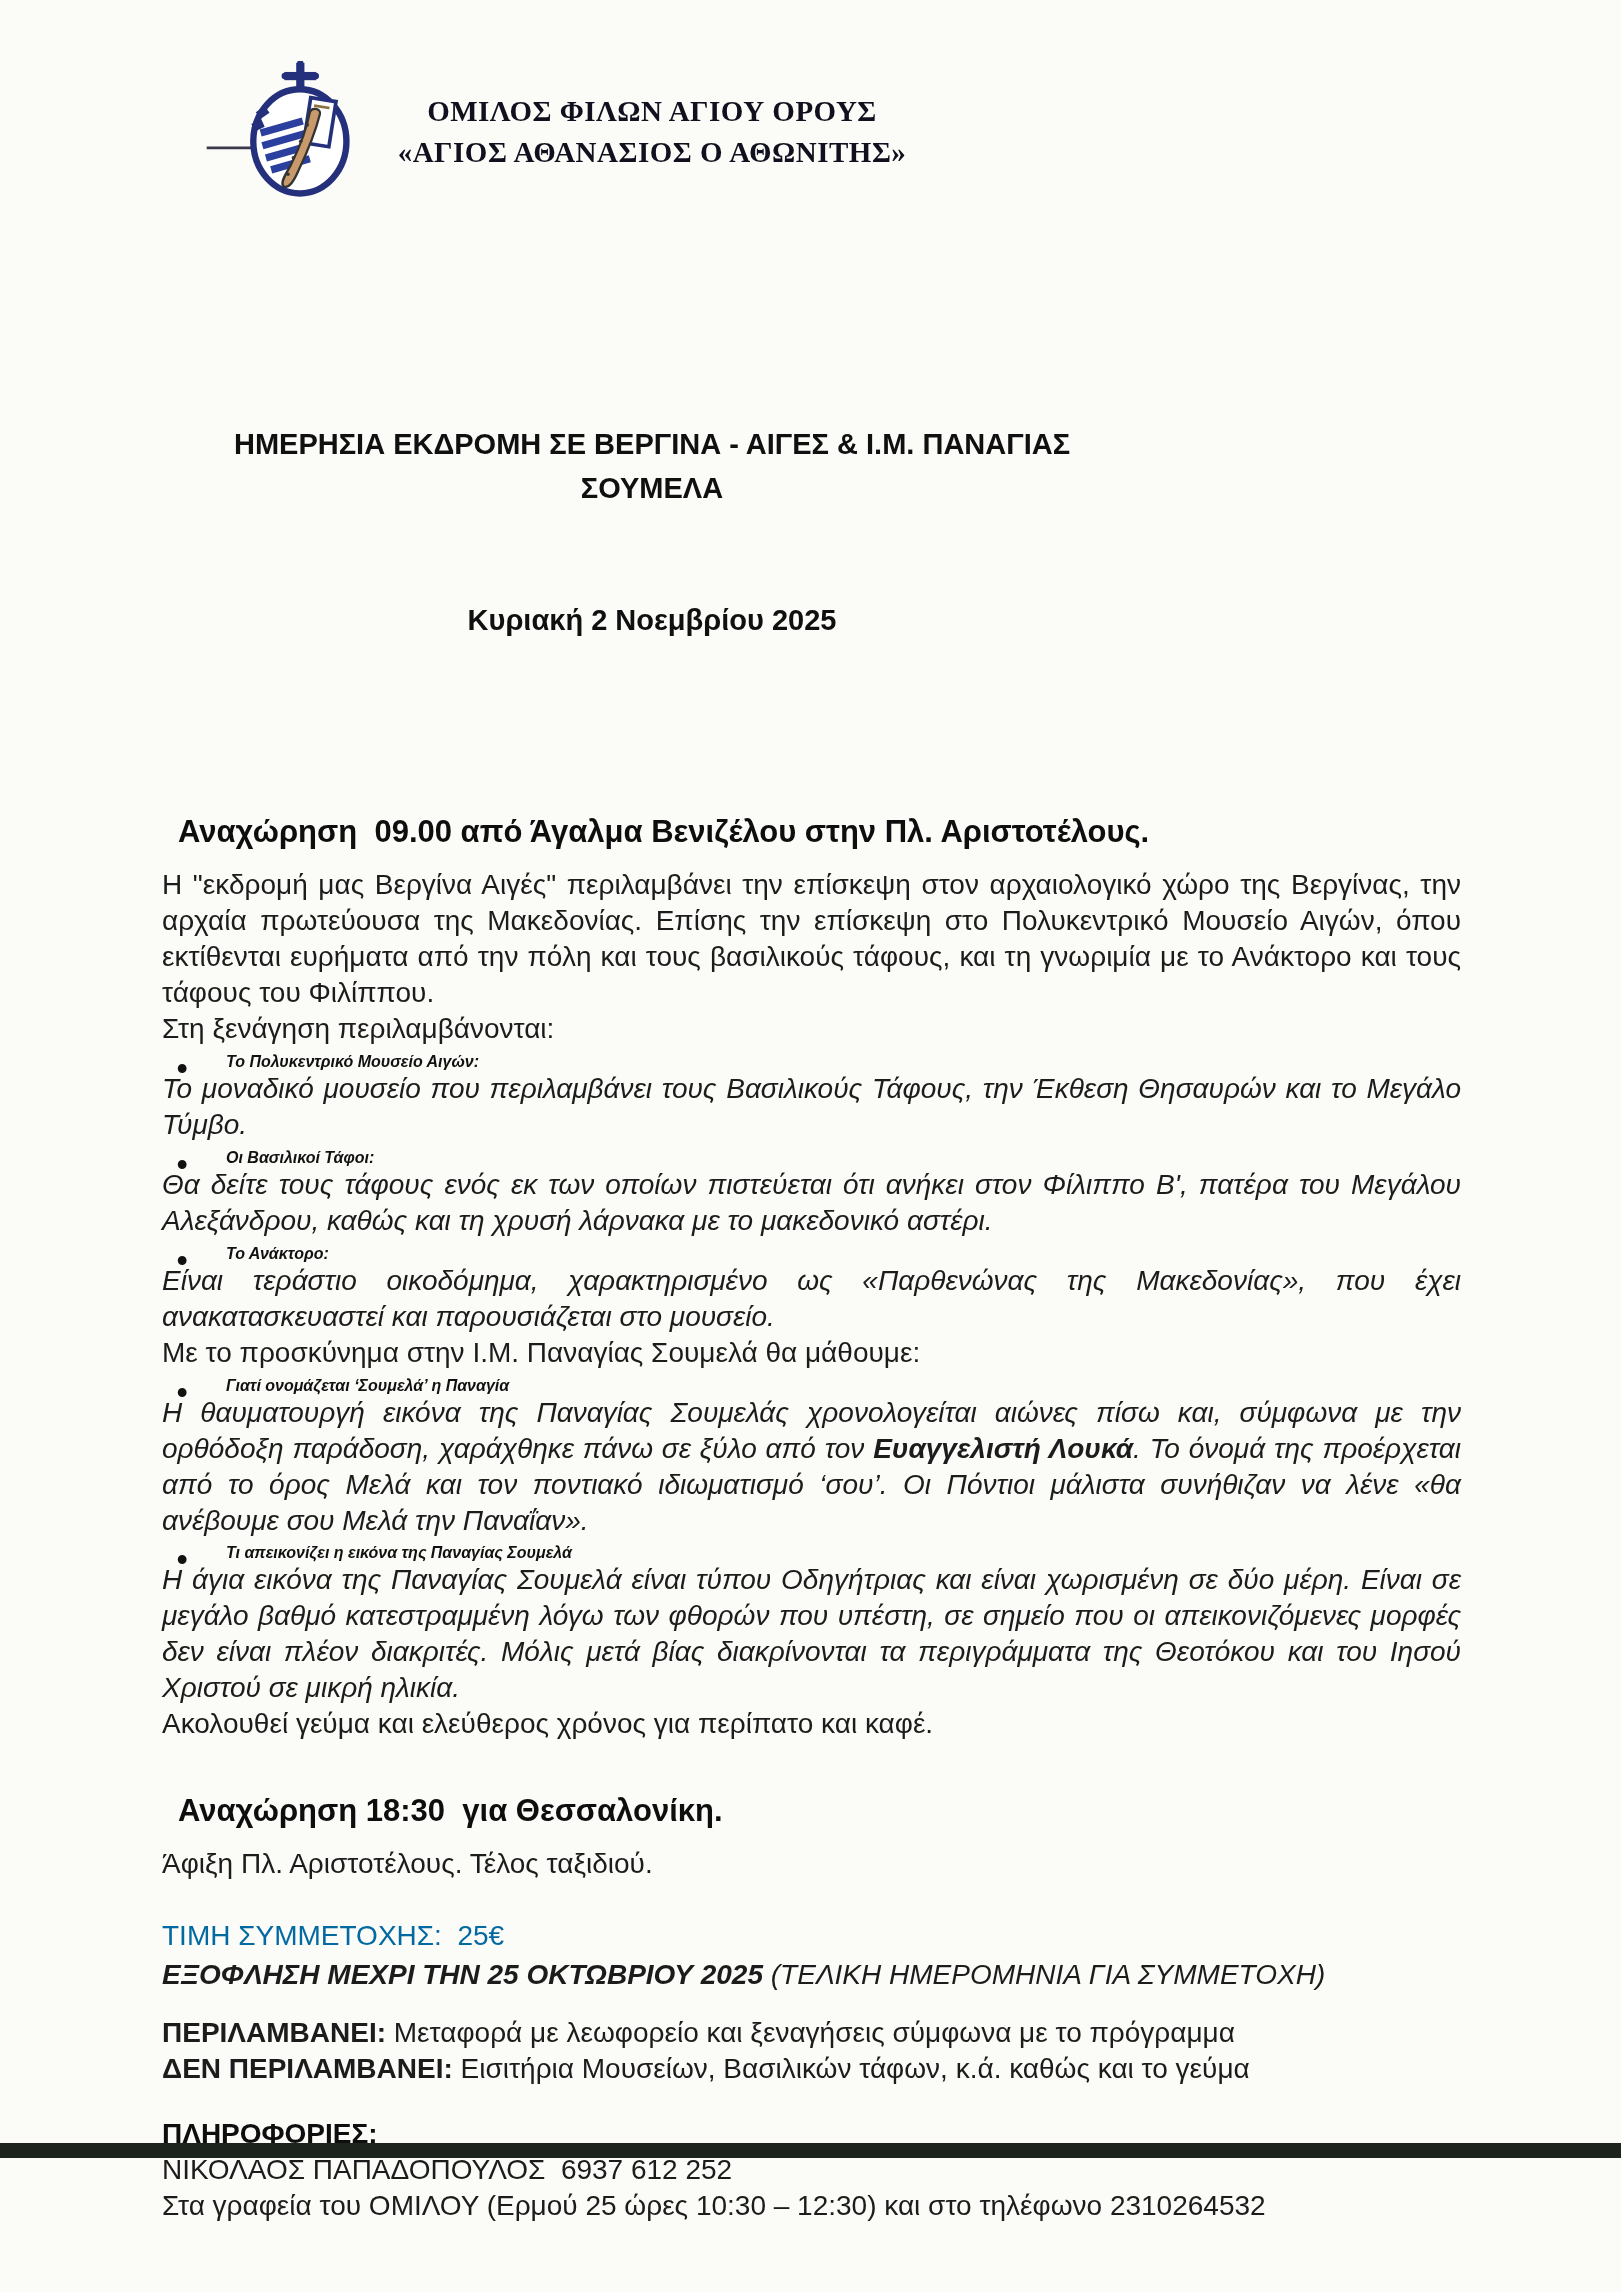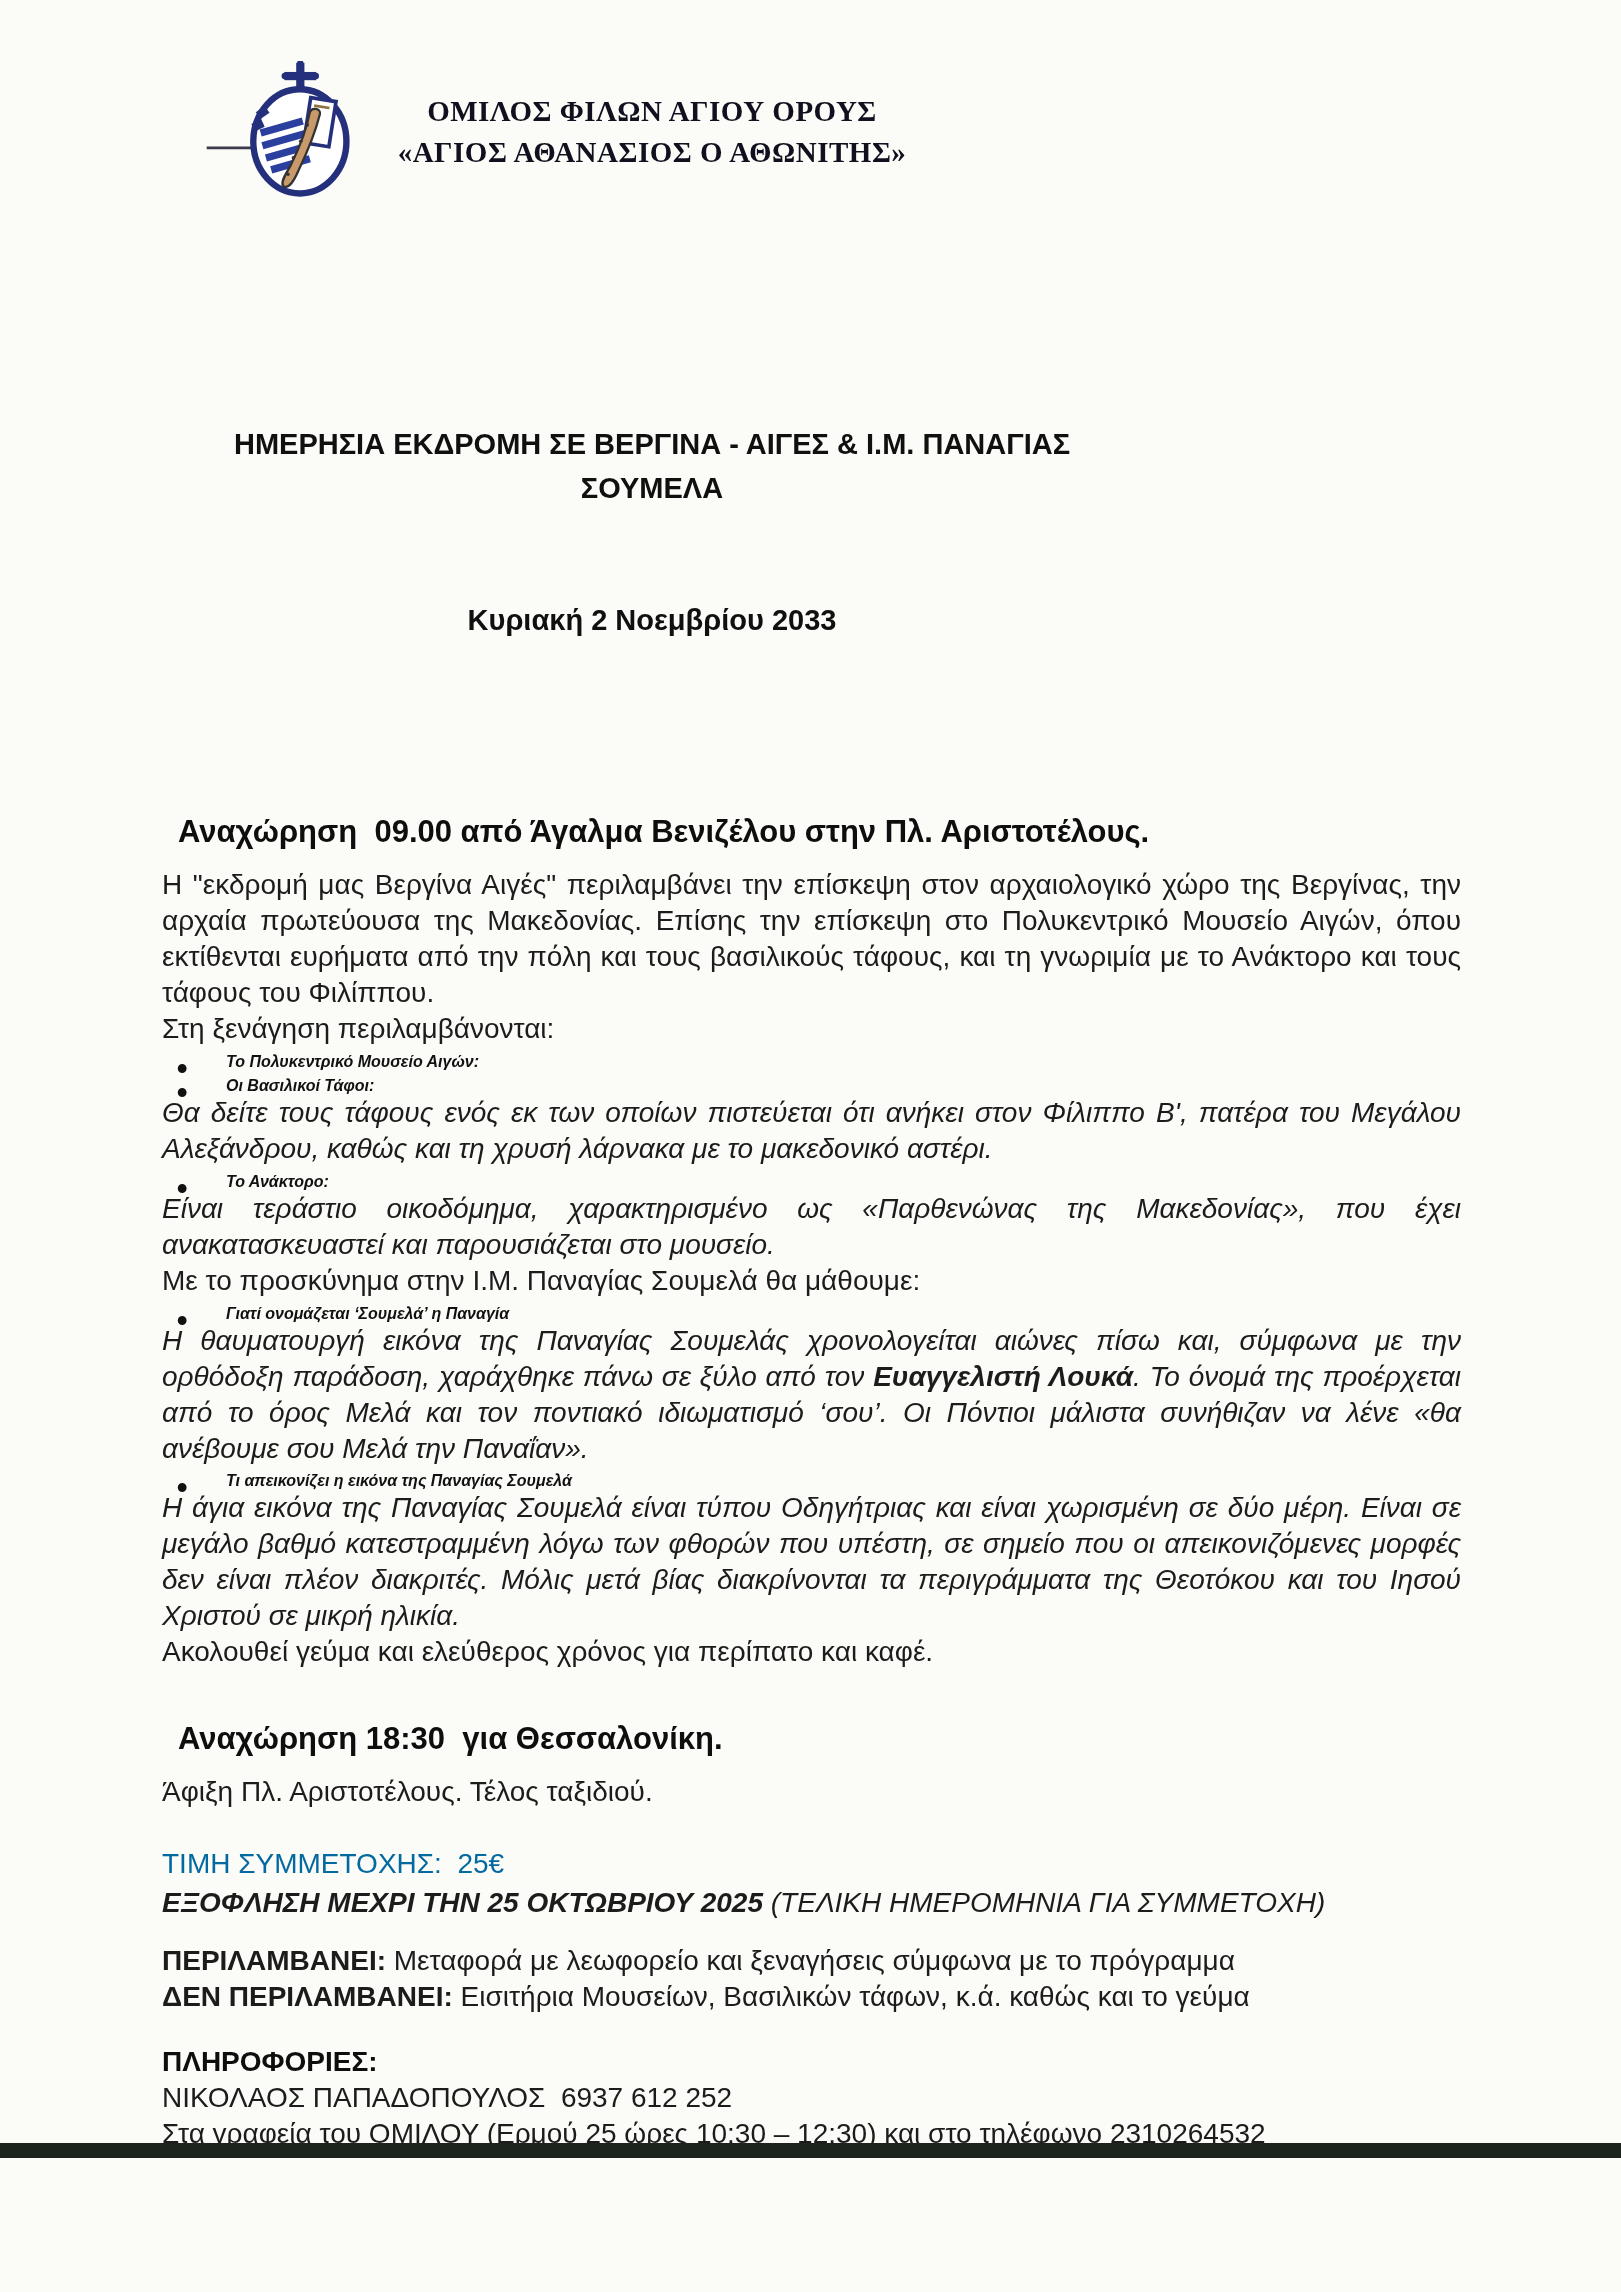--- a/index.html
+++ b/index.html
@@ -110,30 +110,31 @@
       </g>
     </svg>
     <div class="org-names">
       <div>ΟΜΙΛΟΣ ΦΙΛΩΝ ΑΓΙΟΥ ΟΡΟΥΣ</div>
       <div>«ΑΓΙΟΣ ΑΘΑΝΑΣΙΟΣ Ο ΑΘΩΝΙΤΗΣ»</div>
     </div>
   </div>
 
   <div class="title-block">
     <div>ΗΜΕΡΗΣΙΑ ΕΚΔΡΟΜΗ ΣΕ ΒΕΡΓΙΝΑ - ΑΙΓΕΣ &amp; Ι.Μ. ΠΑΝΑΓΙΑΣ ΣΟΥΜΕΛΑ</div>
-    <div>Κυριακή 2 Νοεμβρίου 2033</div>
+    <div>Κυριακή 2 Νοεμβρίου 2025</div>
   </div>
 
   <div class="content">
 
     <h2 class="section-h mt-s1">Αναχώρηση  09.00 από Άγαλμα Βενιζέλου στην Πλ. Αριστοτέλους.</h2>
     <p class="body-p">Η "εκδρομή μας Βεργίνα Αιγές" περιλαμβάνει την επίσκεψη στον αρχαιολογικό χώρο της Βεργίνας, την αρχαία πρωτεύουσα της Μακεδονίας. Επίσης την επίσκεψη στο Πολυκεντρικό Μουσείο Αιγών, όπου εκτίθενται ευρήματα από την πόλη και τους βασιλικούς τάφους, και τη γνωριμία με το Ανάκτορο και τους τάφους του Φιλίππου.</p>
     <p class="plain-p">Στη ξενάγηση περιλαμβάνονται:</p>
 
     <div class="bullet">Το Πολυκεντρικό Μουσείο Αιγών:</div>
+    <p class="btext">Το μοναδικό μουσείο που περιλαμβάνει τους Βασιλικούς Τάφους, την Έκθεση Θησαυρών και το Μεγάλο Τύμβο.</p>
 
     <div class="bullet">Οι Βασιλικοί Τάφοι:</div>
     <p class="btext">Θα δείτε τους τάφους ενός εκ των οποίων πιστεύεται ότι ανήκει στον Φίλιππο Β', πατέρα του Μεγάλου Αλεξάνδρου, καθώς και τη χρυσή λάρνακα με το μακεδονικό αστέρι.</p>
 
     <div class="bullet">Το Ανάκτορο:</div>
     <p class="btext">Είναι τεράστιο οικοδόμημα, χαρακτηρισμένο ως «Παρθενώνας της Μακεδονίας», που έχει ανακατασκευαστεί και παρουσιάζεται στο μουσείο.</p>
 
     <p class="plain-p">Με το προσκύνημα στην Ι.Μ. Παναγίας Σουμελά θα μάθουμε:</p>
 
     <div class="bullet">Γιατί ονομάζεται ‘Σουμελά’ η Παναγία</div>

